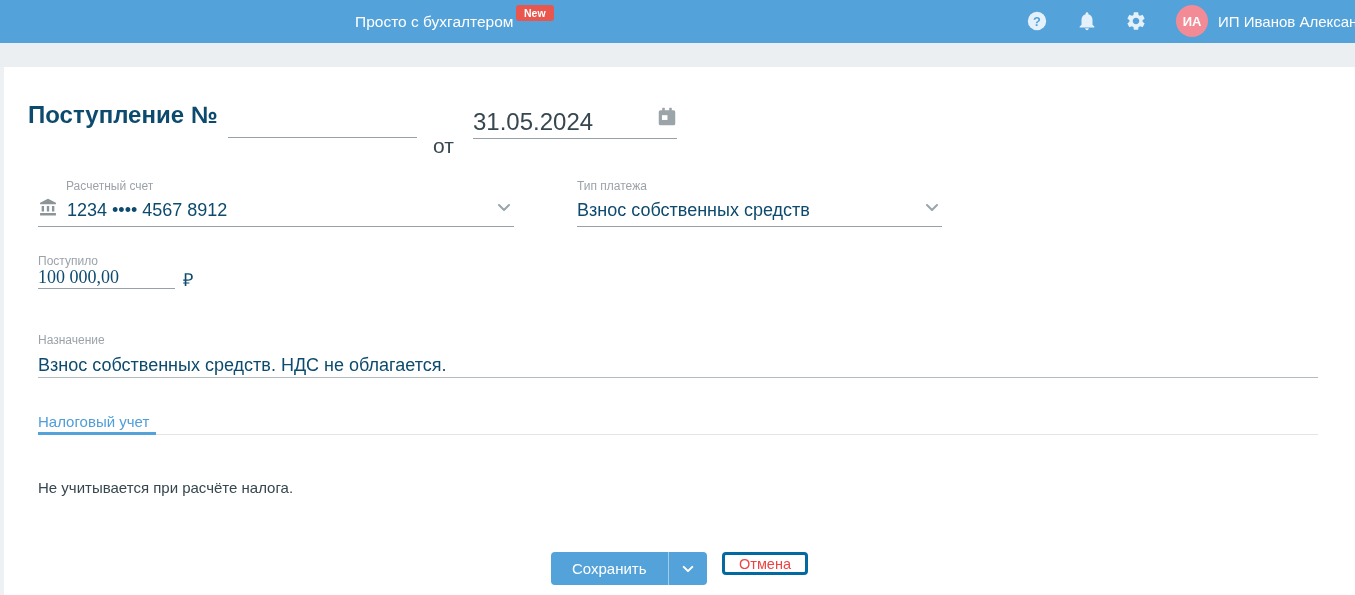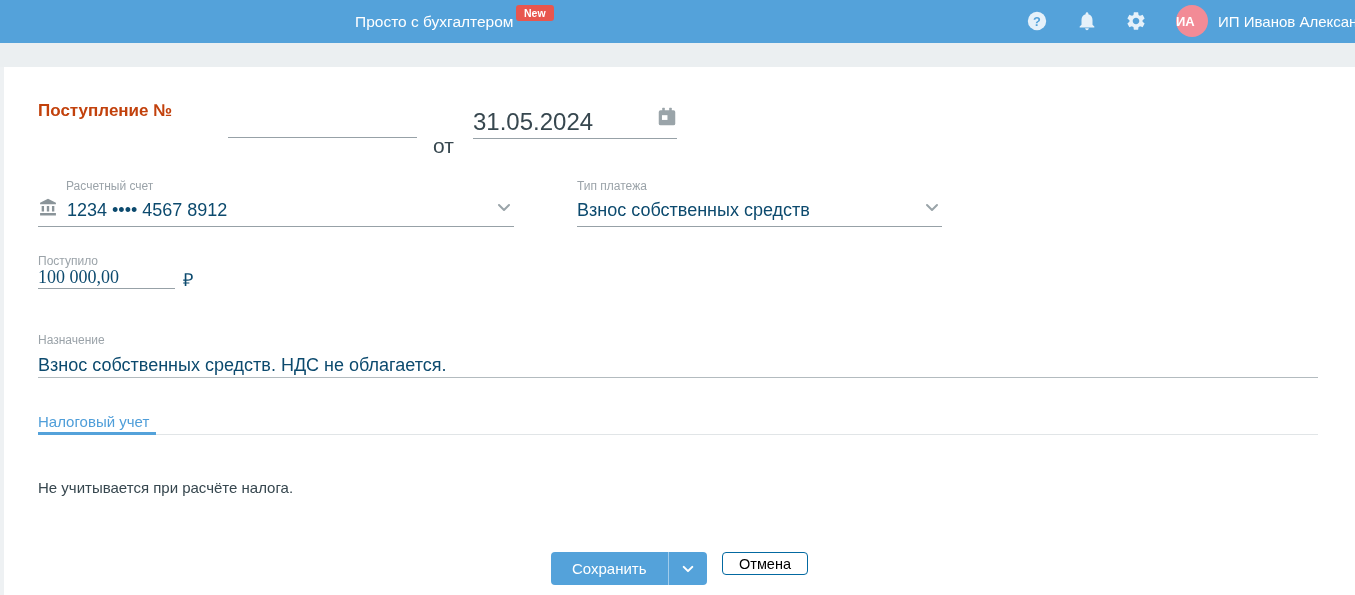--- a/index.html
+++ b/index.html
@@ -9,30 +9,30 @@
   
   .topbar { position:absolute; left:0; top:0; width:1355px; height:43px; background:#54a2da; }
   .app-title { position:absolute; left:355px; top:0; height:43px; line-height:43px;
                color:#fff; font-size:15.5px; white-space:nowrap; }
   .new-badge { position:absolute; left:516px; top:5px; background:#e8564e; color:#fff;
                font-size:10.5px; font-weight:bold; padding:2px 8px; border-radius:3px; }
   .bar-icon { position:absolute; top:10px; width:22px; height:22px; color:rgba(255,255,255,.85); cursor:pointer; }
   .bar-icon svg { width:22px; height:22px; display:block; }
   .avatar { position:absolute; left:1176px; top:5px; width:32px; height:32px; border-radius:50%;
             background:#f28b96; color:#fff; font-size:13px; font-weight:bold;
-            display:flex; align-items:center; justify-content:flex-start; cursor:pointer; }
+            display:flex; align-items:center; justify-content:center; cursor:pointer; }
   .user-name { position:absolute; left:1218px; top:0; height:43px; line-height:43px; width:137px;
                color:#fff; font-size:15px; white-space:nowrap; overflow:hidden; cursor:pointer; }
 
   
   .subbar { position:absolute; left:0; top:43px; width:1355px; height:24px; background:#ebeff1; }
   .left-strip { position:absolute; left:0; top:67px; width:4px; height:528px; background:#eef1f3; }
 
   
-  .page-title { position:absolute; left:38px; top:101px; font-size:17px; color:#c2410c; white-space:nowrap; }
+  .page-title { position:absolute; left:28px; top:101px; font-size:24px; color:#0c4a6e; white-space:nowrap; }
   .field-label { position:absolute; font-size:12px; color:#9ba3a9; white-space:nowrap; }
   .field-value { position:absolute; font-size:18px; color:#0c4a6e; white-space:nowrap; }
   .underline   { position:absolute; height:1px; background:#97a1a7; }
   .underline-light { position:absolute; height:1px; background:#b3bbbf; }
 
   .num-input { position:absolute; left:228px; top:110px; width:189px; height:28px; border:none;
                border-bottom:1px solid #97a1a7; background:transparent; font-size:20px;
                color:#37474f; font-family:"Liberation Sans", sans-serif; outline:none; }
   .date-prefix { position:absolute; left:433px; top:106px; font-size:21px; color:#37474f;margin-top:28px; }
   .date-value  { position:absolute; left:473px; top:108px; font-size:24px; color:#37474f; cursor:text; }
@@ -51,21 +51,21 @@
 
   .note { position:absolute; left:38px; top:479px; font-size:15px; color:#37474f; }
 
   .btn-save { position:absolute; left:551px; top:552px; height:33px; background:#54a2da;
               border-radius:4px; display:flex; align-items:center; cursor:pointer; }
   .btn-save-label { color:#fff; font-size:15px; padding:0 21px; }
   .btn-save-divider { width:1px; height:33px; background:rgba(255,255,255,.45); }
   .btn-save-caret { width:38px; height:33px; display:flex; align-items:center; justify-content:center; color:#fff; }
   .btn-save-caret svg { width:12px; height:8px; }
   .btn-cancel { position:absolute; left:722px; top:552px; width:86px; height:23px; background:#fff;
-                border:1px solid #0369a1; border-radius:4px; font-size:14.5px; color:#000000;
+                border:3px solid #0369a1; border-radius:4px; font-size:14.5px; color:#ef4444;
                 font-family:"Liberation Sans", sans-serif; cursor:pointer; }
 </style>
 </head>
 <body>
 
 <div class="screen">
 
   <header class="topbar">
     <span class="app-title">Просто с бухгалтером</span>
     <span class="new-badge">New</span>

